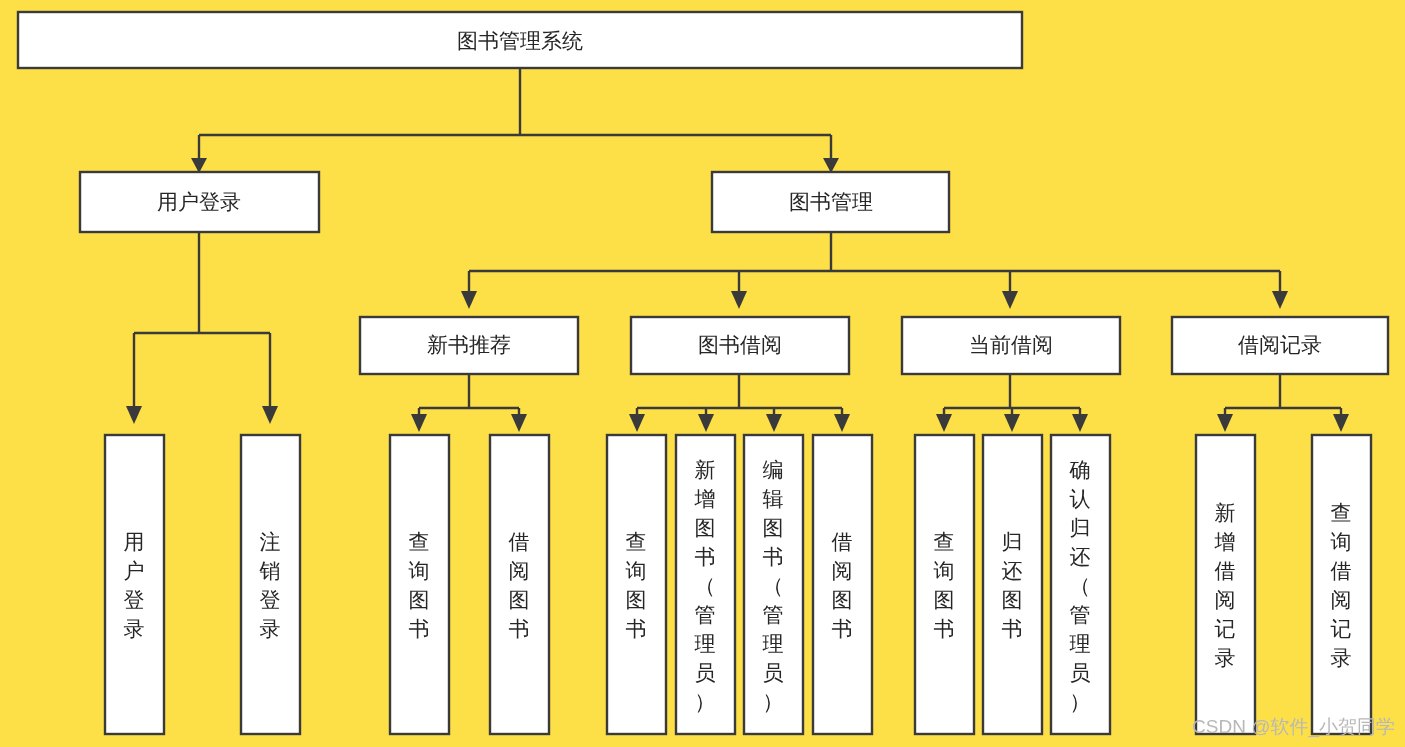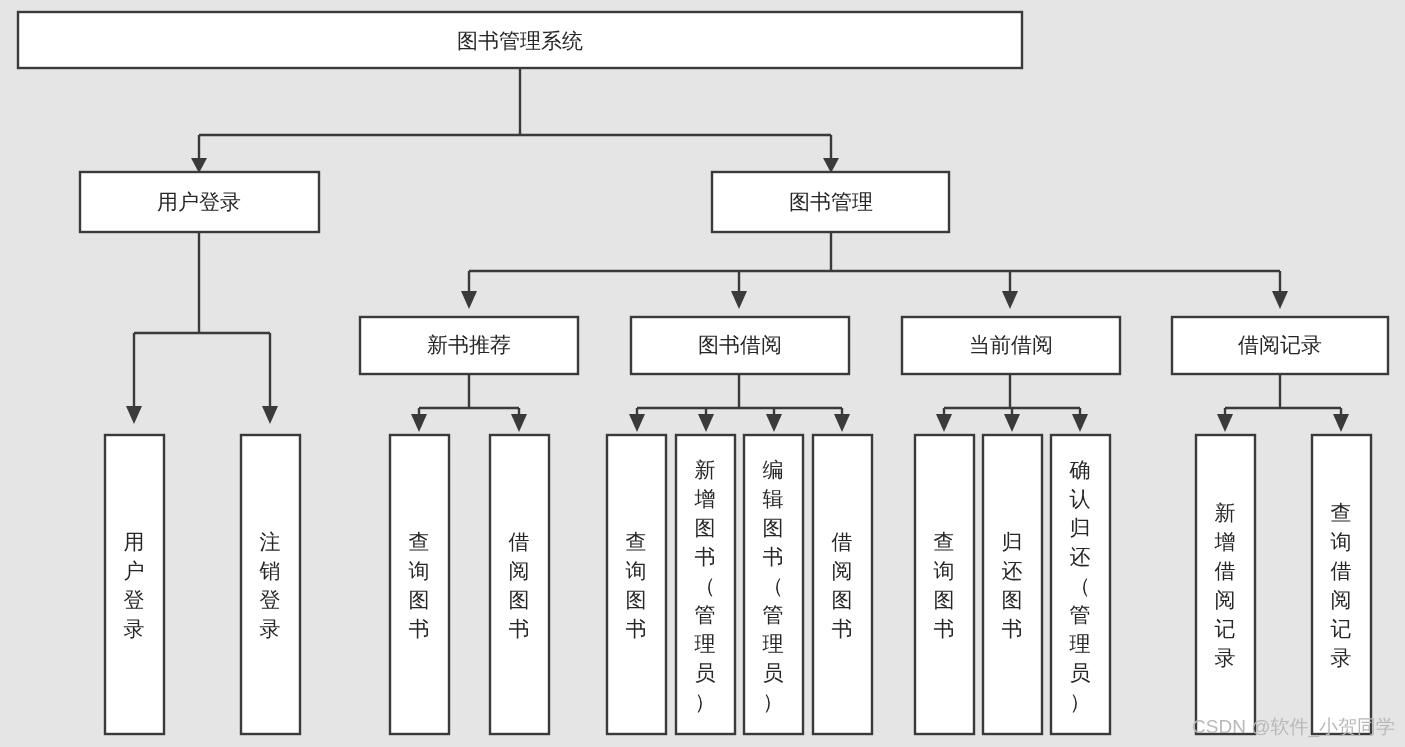--- a/index.html
+++ b/index.html
@@ -11,21 +11,21 @@
   body {
     width: 1405px;
     height: 747px;
     font-family: "Liberation Sans", "DejaVu Sans", sans-serif;
     overflow: hidden;
   }
   #diagram-root {
     position: relative;
     width: 1405px;
     height: 747px;
-    background: #e5e5e5;
+    background: #fde047;
   }
   svg.diagram-canvas {
     position: absolute;
     top: 0;
     left: 0;
     width: 1405px;
     height: 747px;
     display: block;
   }
   .node-box {

